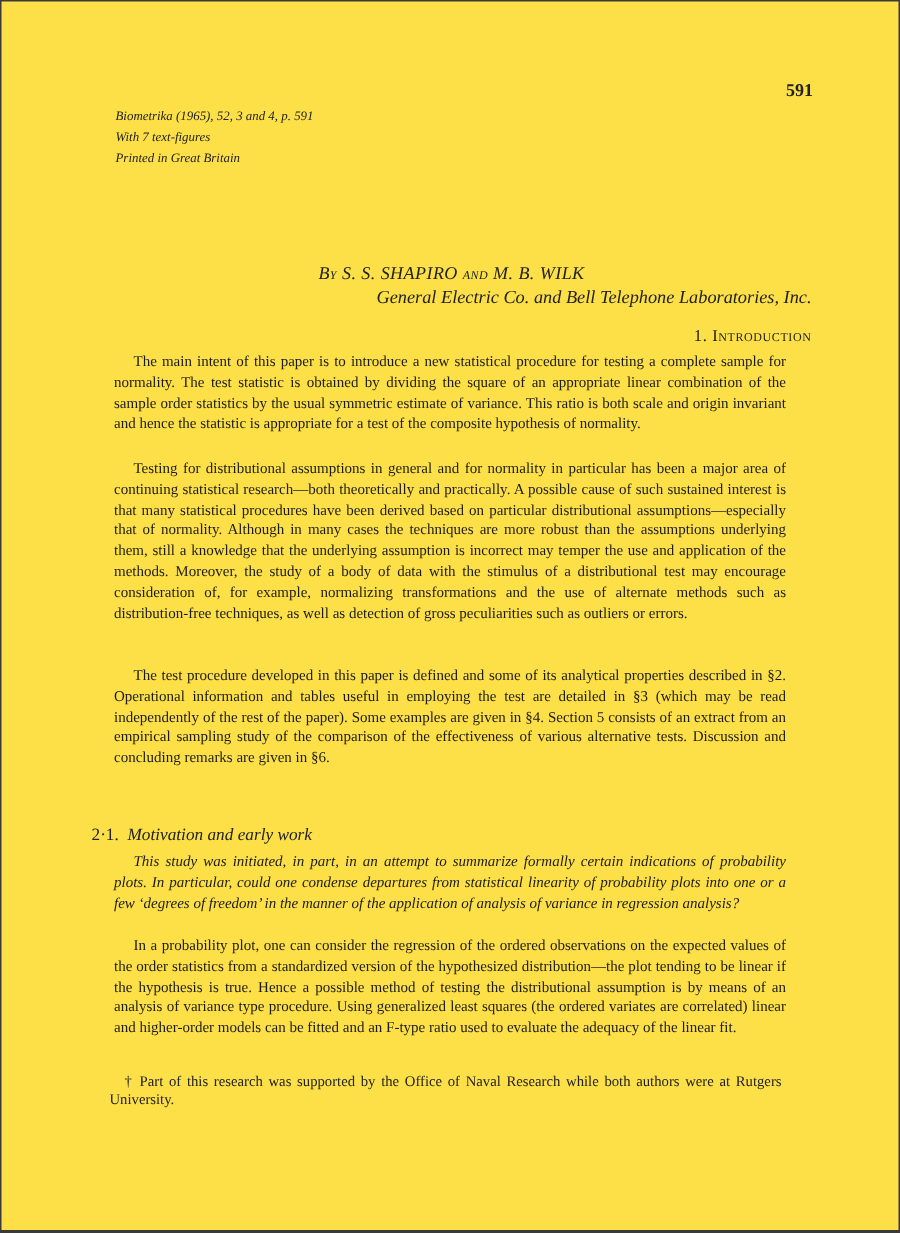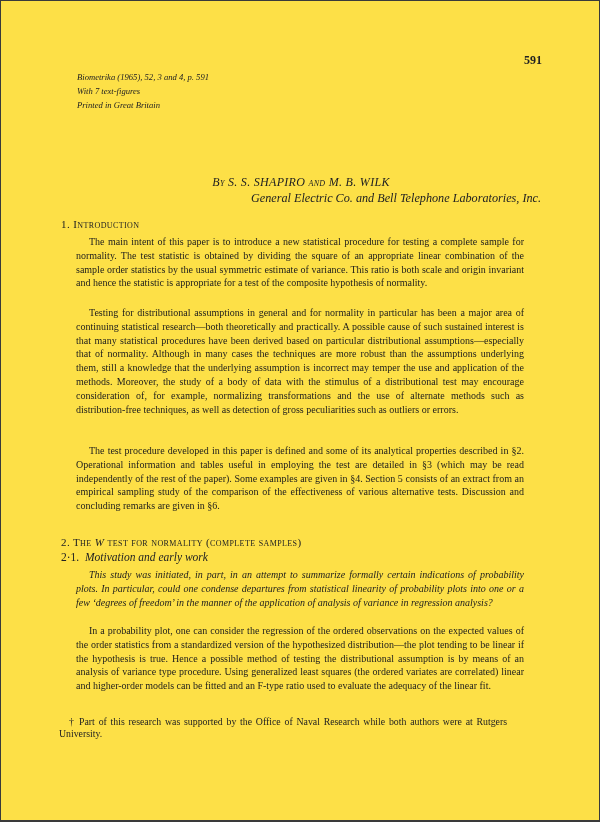--- a/index.html
+++ b/index.html
@@ -47,42 +47,42 @@
   }
   .authors .sc { font-variant: small-caps; }
   .affil {
     position: absolute; left: 60px; width: 480px; top: 190px;
     text-align: right;
     font-family: "Liberation Serif", serif;
     font-style: italic; font-size: 12.2px; color: #222;
   }
   .sec-head {
     position: absolute; left: 60px; width: 480px;
-    text-align: left;
+    text-align: right;
     font-family: "Liberation Serif", serif;
     font-size: 11px; font-variant: small-caps; letter-spacing: 0.4px;
     color: #222;
   }
   .subsec-head {
     position: absolute; left: 60px; width: 480px;
     text-align: left;
     font-family: "Liberation Serif", serif;
     font-size: 11.5px; color: #222;
   }
   .subsec-head i { font-style: italic; }
   .para {
     position: absolute; left: 75px; width: 448px;
     font-family: "Liberation Serif", serif;
     font-size: 10px; line-height: 13.8px;
     text-align: justify; text-indent: 13px;
     color: #1c1c1c;
     margin: 0;
   }
   .footnote {
-    position: absolute; left: 58px; width: 448px; top: 715px;
+    position: absolute; left: 72px; width: 448px; top: 715px;
     font-family: "Liberation Serif", serif;
     font-size: 9.8px; line-height: 12.4px;
     text-align: justify; text-indent: 10px;
     color: #222; margin: 0;
   }
 </style>
 </head>
 <body>
 
 <div class="page">
@@ -102,23 +102,20 @@
     <span>M. B. WILK</span>
   </div>
   <div class="affil">General Electric Co. and Bell Telephone Laboratories, Inc.</div>
 
   <div class="sec-head" style="top:217px;">1. Introduction</div>
 
   <p class="para" style="top:234px;">The main intent of this paper is to introduce a new statistical procedure for testing a complete sample for normality. The test statistic is obtained by dividing the square of an appropriate linear combination of the sample order statistics by the usual symmetric estimate of variance. This ratio is both scale and origin invariant and hence the statistic is appropriate for a test of the composite hypothesis of normality.</p>
   <p class="para" style="top:305px;">Testing for distributional assumptions in general and for normality in particular has been a major area of continuing statistical research—both theoretically and practically. A possible cause of such sustained interest is that many statistical procedures have been derived based on particular distributional assumptions—especially that of normality. Although in many cases the techniques are more robust than the assumptions underlying them, still a knowledge that the underlying assumption is incorrect may temper the use and application of the methods. Moreover, the study of a body of data with the stimulus of a distributional test may encourage consideration of, for example, normalizing transformations and the use of alternate methods such as distribution-free techniques, as well as detection of gross peculiarities such as outliers or errors.</p>
   <p class="para" style="top:443px;">The test procedure developed in this paper is defined and some of its analytical properties described in §2. Operational information and tables useful in employing the test are detailed in §3 (which may be read independently of the rest of the paper). Some examples are given in §4. Section 5 consists of an extract from an empirical sampling study of the comparison of the effectiveness of various alternative tests. Discussion and concluding remarks are given in §6.</p>
 
-  <div class="sec-head" style="top:535px;">
-    <span>2. The </span><i style="font-variant:normal;">W</i><span> test for normality (complete samples)</span>
-  </div>
 
   <div class="subsec-head" style="top:550px;">
     <span>2·1.</span>&nbsp;
     <i>Motivation and early work</i>
   </div>
 
   <p class="para" style="top:567px;font-style:italic;">This study was initiated, in part, in an attempt to summarize formally certain indications of probability plots. In particular, could one condense departures from statistical linearity of probability plots into one or a few ‘degrees of freedom’ in the manner of the application of analysis of variance in regression analysis?</p>
   <p class="para" style="top:623px;">In a probability plot, one can consider the regression of the ordered observations on the expected values of the order statistics from a standardized version of the hypothesized distribution—the plot tending to be linear if the hypothesis is true. Hence a possible method of testing the distributional assumption is by means of an analysis of variance type procedure. Using generalized least squares (the ordered variates are correlated) linear and higher-order models can be fitted and an F-type ratio used to evaluate the adequacy of the linear fit.</p>
 
   <p class="footnote">† Part of this research was supported by the Office of Naval Research while both authors were at Rutgers University.</p>

